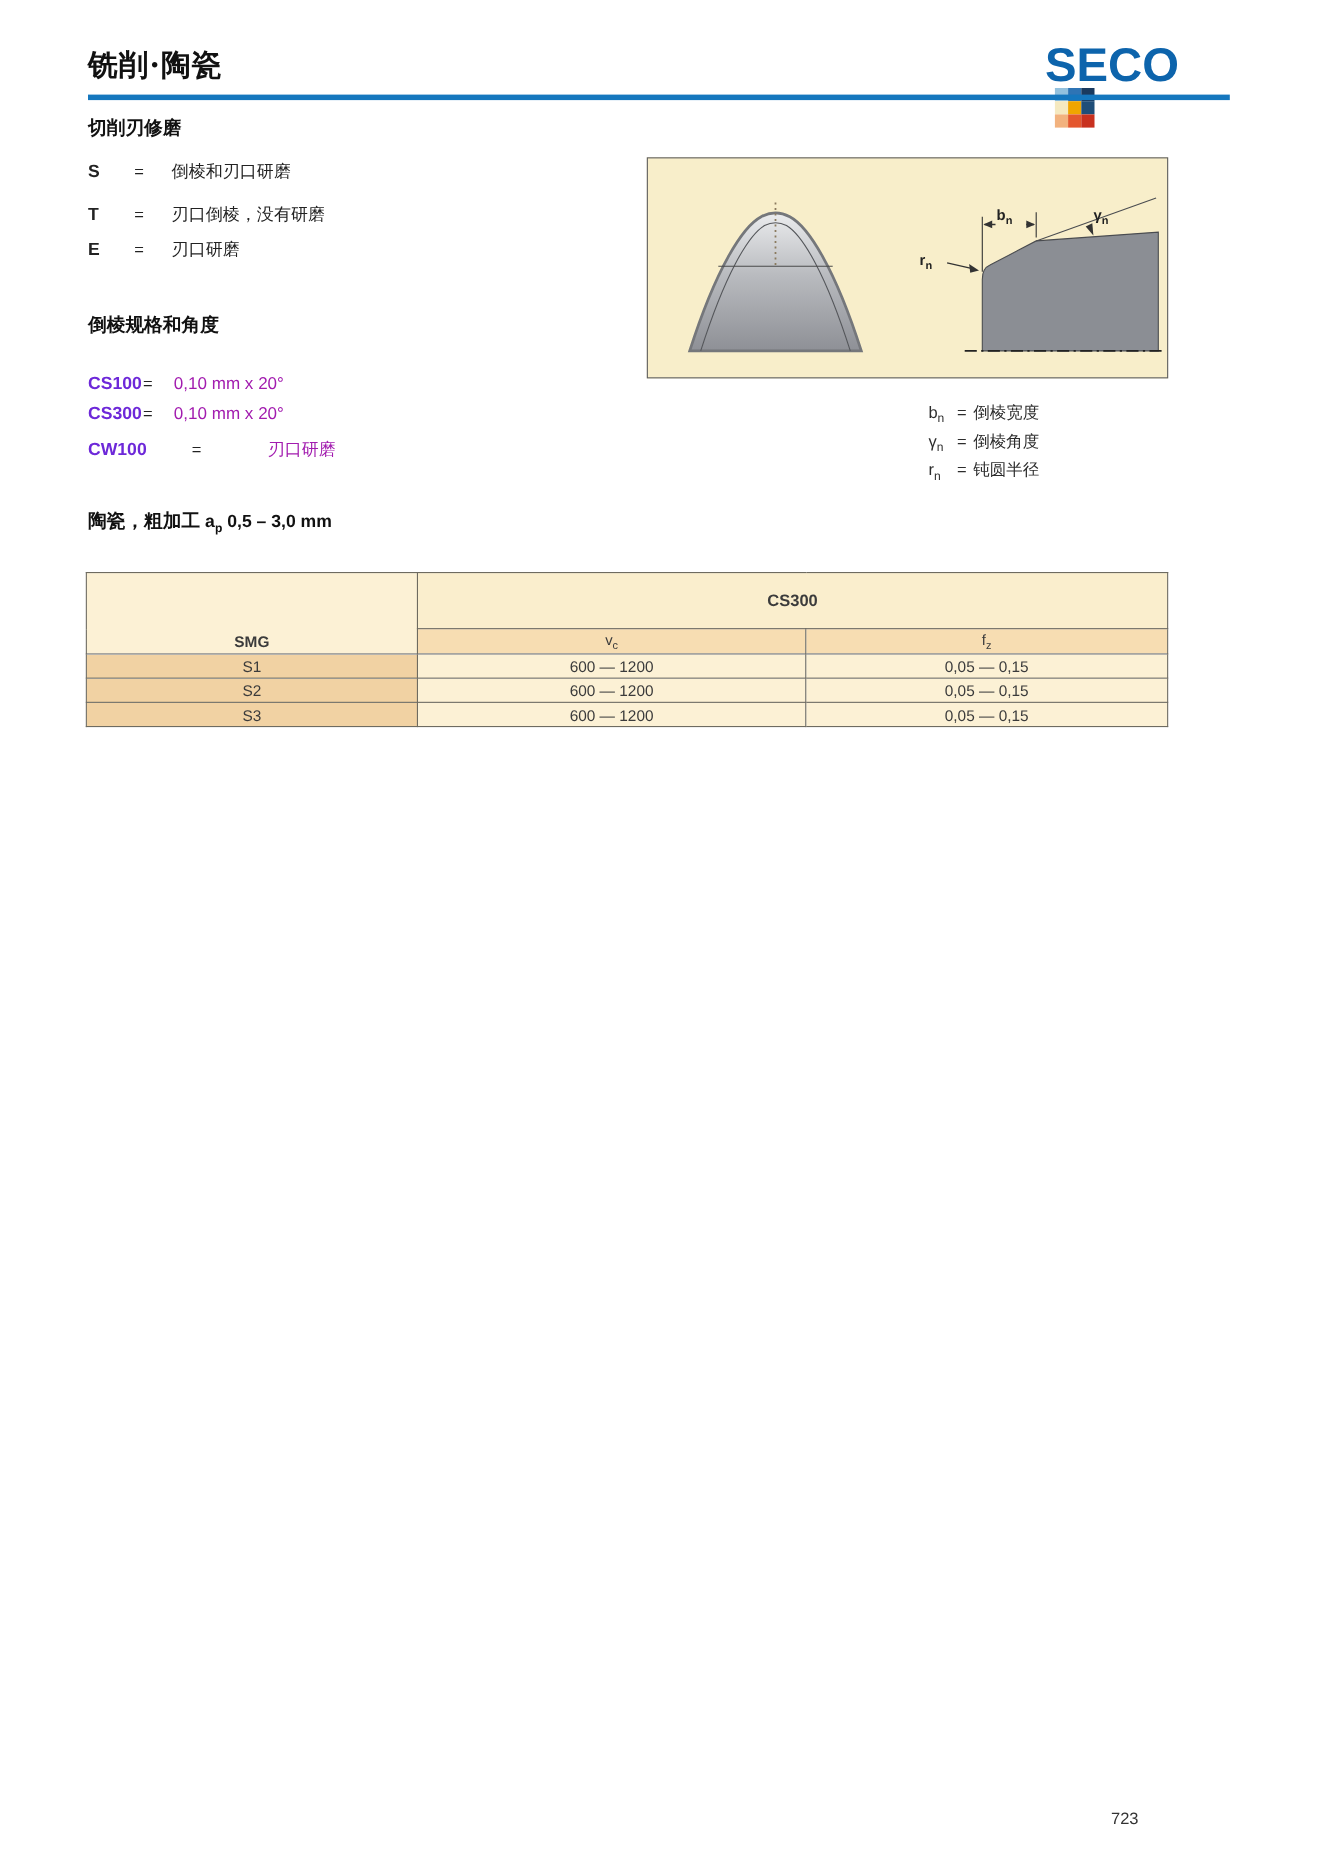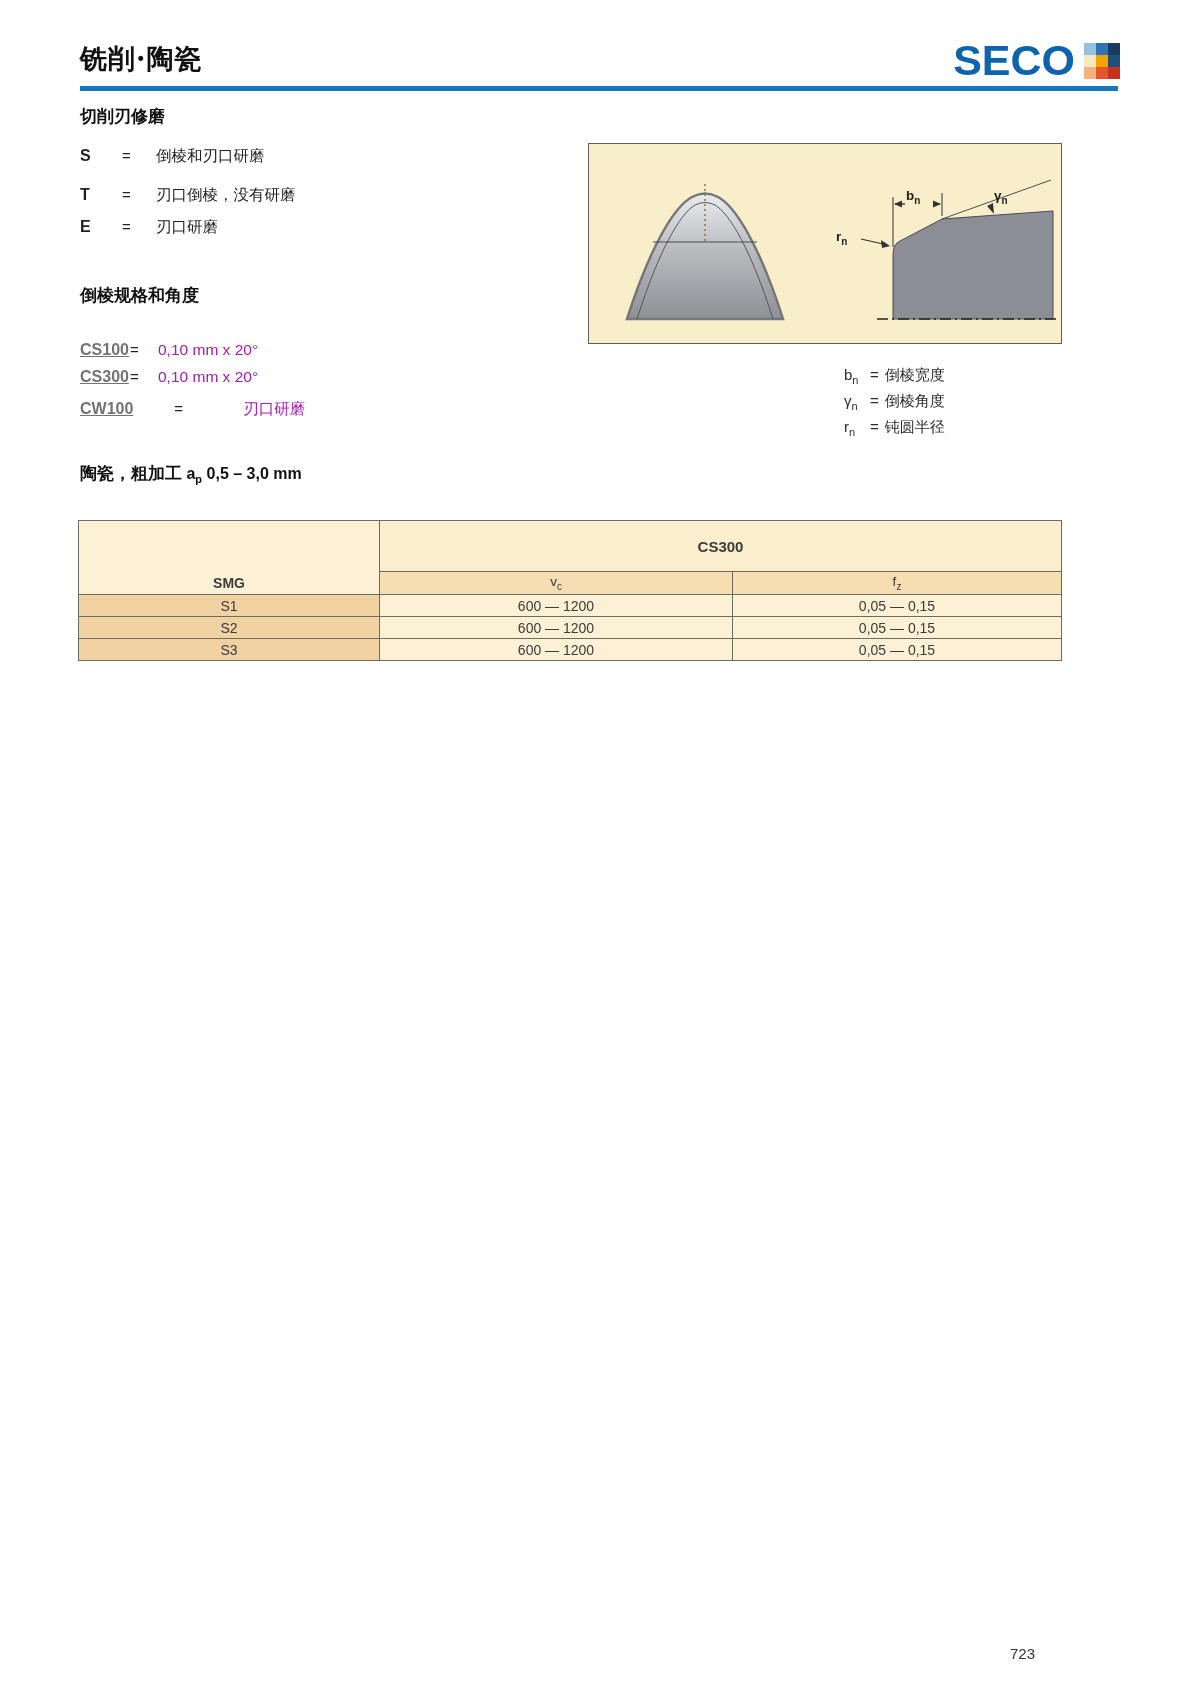--- a/index.html
+++ b/index.html
@@ -4,35 +4,35 @@
 <style>
   html,body { margin:0; padding:0; }
   body {
     width:1200px; height:1697px; position:relative; background:#ffffff;
     font-family:"Liberation Sans", sans-serif; color:#1a1a1a; overflow:hidden;
   }
   .abs { position:absolute; }
 
   
   .page-title { left:80px; top:30px; font-family:"DejaVu Serif", serif; font-weight:bold; font-size:27px; letter-spacing:1px; color:#111;margin-top:11px; }
-  .logo { top:42px; left:922px; width:198px; display:flex; align-items:flex-start; justify-content:flex-end; }
+  .logo { top:42px; left:950px; width:198px; display:flex; align-items:flex-start; justify-content:flex-end;flex-direction:column; }
   .logo-text { font-weight:bold; font-size:43px; line-height:37px; color:#0d64ac; letter-spacing:0px; }
   .logo-squares { margin-left:9px; margin-top:1px; display:grid; grid-template-columns:repeat(3,12px); grid-template-rows:repeat(3,12px); }
   .blue-rule { left:80px; top:86px; width:1038px; height:5px; background:#1577be; }
 
   
   .h-serif { font-family:"DejaVu Serif", serif; font-weight:bold; font-size:17px; color:#111; }
 
   
   .def-row { left:80px; display:flex; align-items:baseline; }
   .def-row .code { min-width:42px; font-weight:bold; font-size:16px; color:#222; }
   .def-row .eq   { min-width:34px; font-size:15px; color:#222; }
   .def-row .desc { font-family:"DejaVu Serif", serif; font-size:15.5px; color:#222; }
   .cs-row { left:80px; display:flex; align-items:baseline; }
-  .cs-row .code { min-width:50px; font-weight:bold; font-size:16px; color:#737373;text-decoration:underline; }
+  .cs-row .code { min-width:50px; font-weight:bold; font-size:16px; color:#6d28d9; }
   .cs-row .eq   { min-width:28px; font-size:15px; color:#222; }
   .cs-row .val  { font-size:15.5px; color:#a21caf; }
   .cs-row .val.serif { font-family:"DejaVu Serif", serif; }
 
   
   .diagram-box { left:588px; top:143px; width:472px; height:199px; background:#f8eeca; border:1px solid #5f5f5f; }
   .dlabel { position:absolute; font-weight:bold; font-size:13.5px; color:#222; }
   .dlabel sub { font-size:10px; }
   .legend { left:844px; top:366px; }
   .legend-line { height:26px; display:flex; align-items:baseline; font-size:15px; color:#2c2c2c; }

